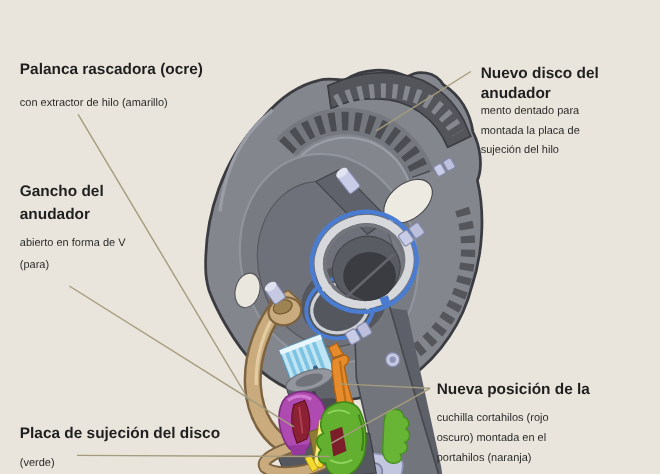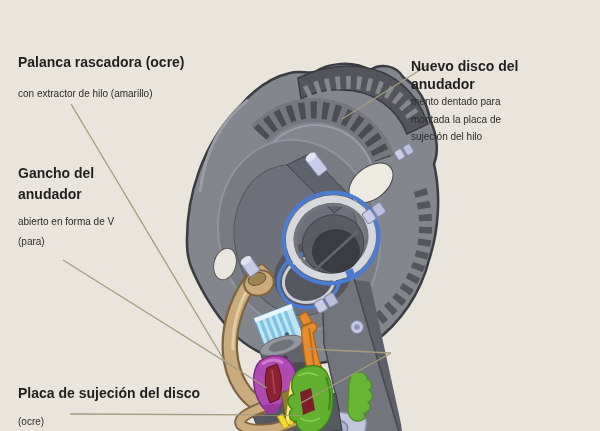--- a/index.html
+++ b/index.html
@@ -179,34 +179,40 @@
       <line x1="391" y1="321" x2="309" y2="317"></line>
       <line x1="391" y1="321" x2="301" y2="371"></line>
     </g>
   </svg>
 
   <div class="co" style="left:18px;top:22px">
     <div class="co-t">Palanca rascadora (ocre)</div>
     <div class="co-b" style="margin-top:14px">con extractor de hilo (amarillo)</div>
   </div>
 
-  <div class="co" style="left:411px;top:25px">
+  <div class="co" style="left:437px;top:25px">
     <div class="co-t" style="line-height:18px">Nuevo disco del</div>
     <div class="co-t" style="line-height:18px">anudador</div>
     <div class="co-b" style="line-height:17.5px">mento dentado para</div>
     <div class="co-b" style="line-height:17.5px">montada la placa de</div>
     <div class="co-b" style="line-height:17.5px">sujeción del hilo</div>
   </div>
 
   <div class="co" style="left:18px;top:131px">
     <div class="co-t" style="line-height:21px">Gancho del</div>
     <div class="co-t" style="line-height:21px">anudador</div>
     <div class="co-b" style="margin-top:7px;line-height:20px">abierto en forma de V</div>
     <div class="co-b" style="line-height:20px">(para)</div>
   </div>
 
   <div class="co" style="left:18px;top:353px">
     <div class="co-t">Placa de sujeción del disco</div>
-    <div class="co-b" style="margin-top:11px">(ocre)</div>
-  </div>
-
+    <div class="co-b" style="margin-top:11px">(verde)</div>
+  </div>
+
+  <div class="co" style="left:397px;top:313px">
+    <div class="co-t">Nueva posición de la</div>
+    <div class="co-b" style="margin-top:10px;line-height:18px">cuchilla cortahilos (rojo</div>
+    <div class="co-b" style="line-height:18px">oscuro) montada en el</div>
+    <div class="co-b" style="line-height:18px">portahilos (naranja)</div>
+  </div>
 
 </div>
 
 </body></html>

